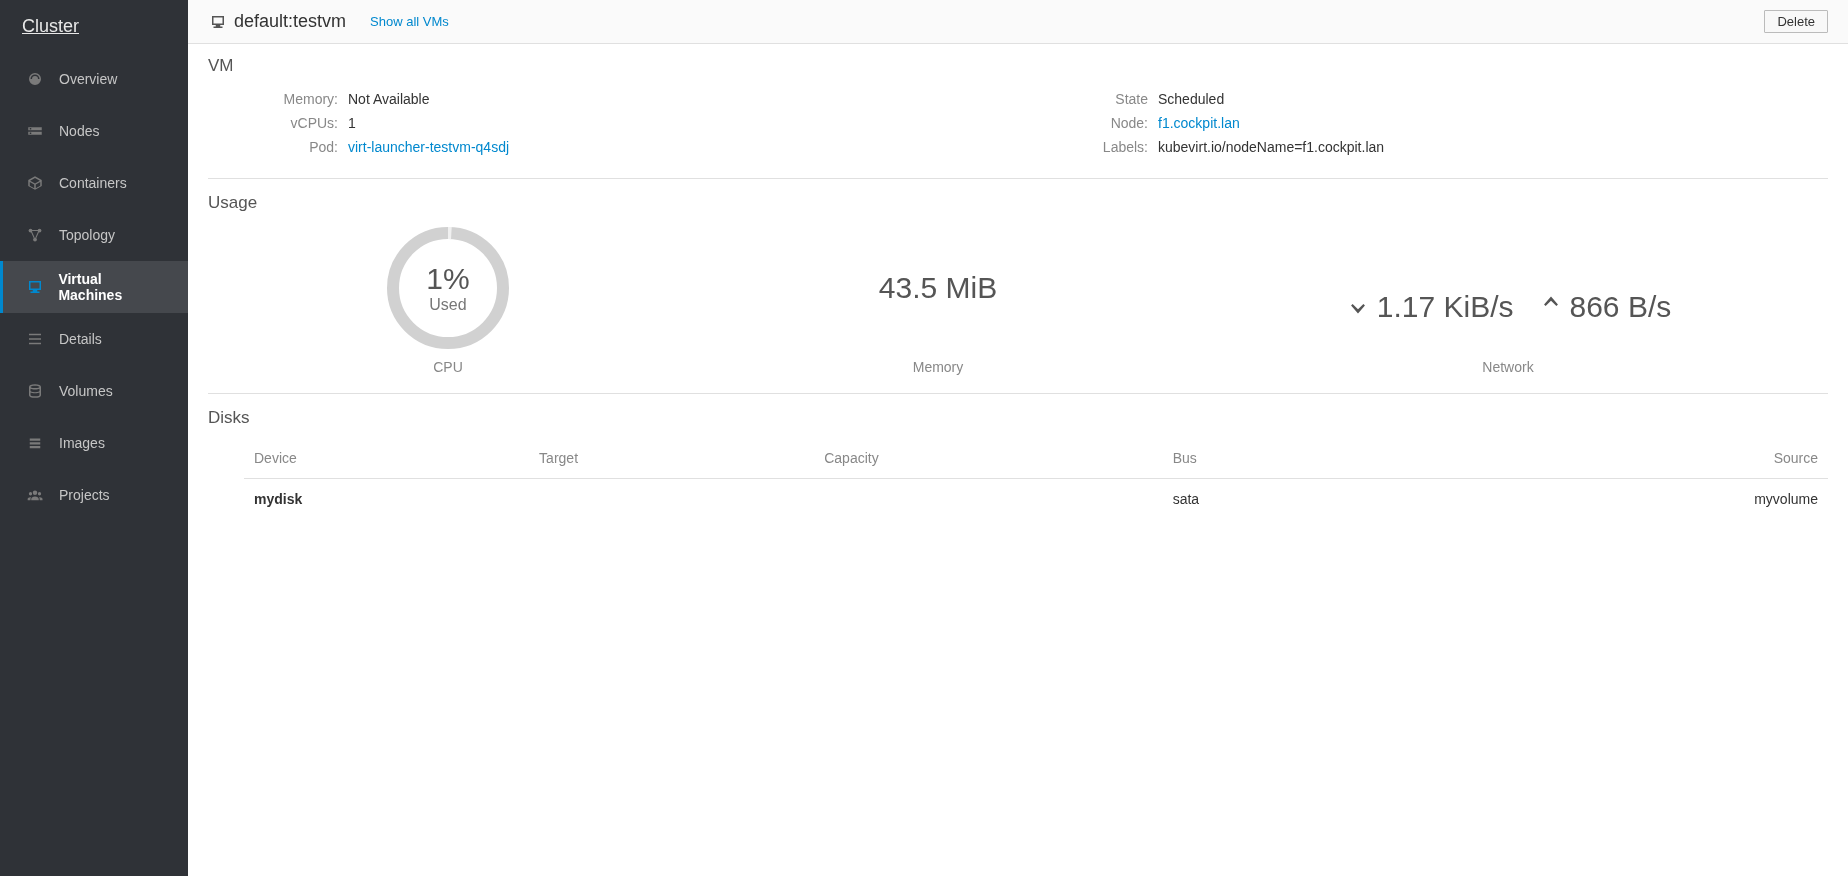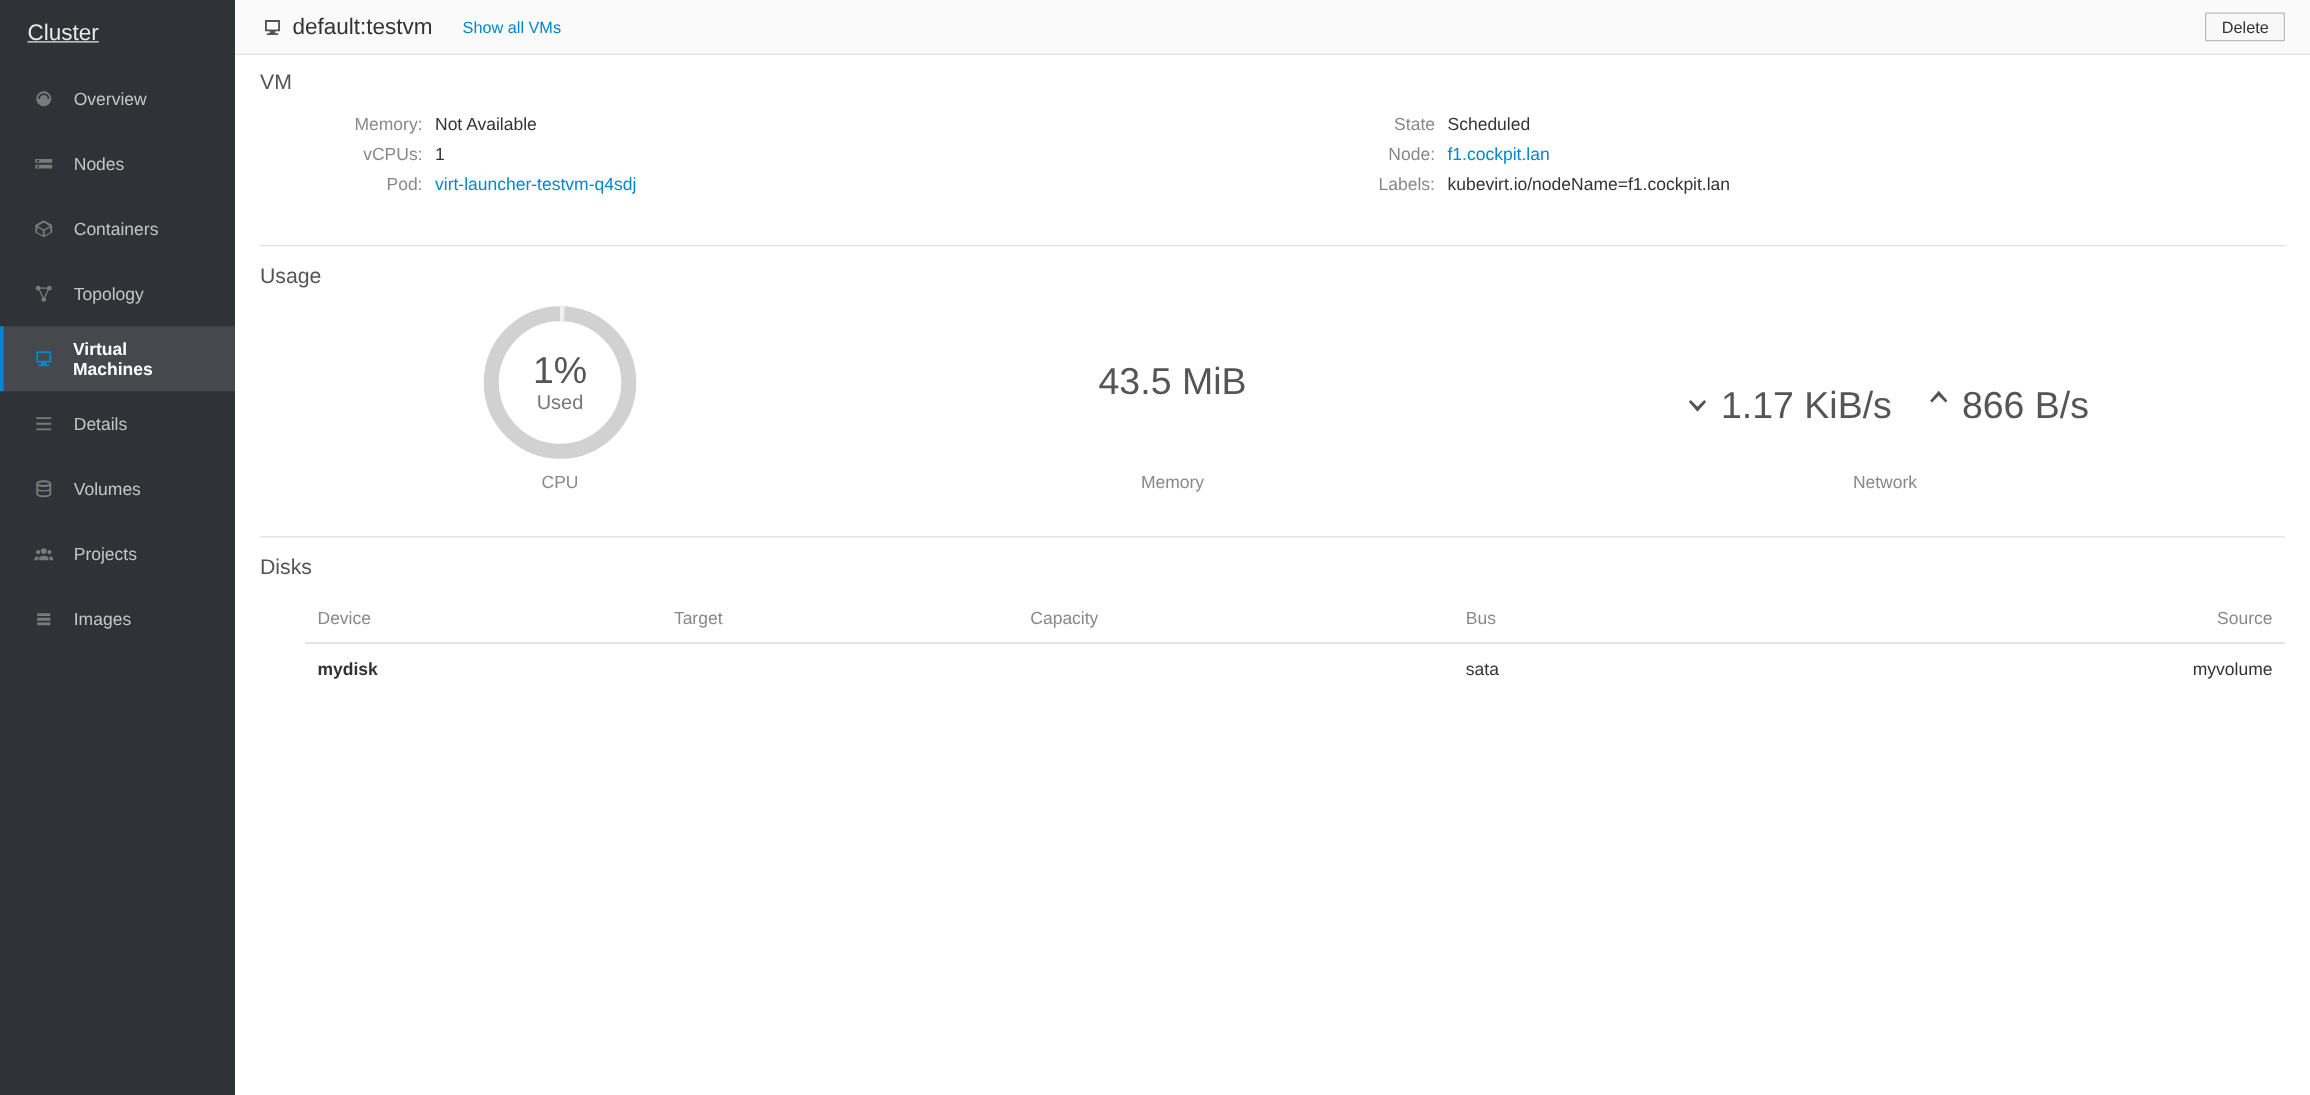--- a/index.html
+++ b/index.html
@@ -112,21 +112,21 @@
       color: #333;
       font-size: 13px;
       cursor: pointer;
       border-radius: 1px;
     }
     .content {
       padding: 12px 20px;
     }
     .section {
       border-bottom: 1px solid #e0e0e0;
-      padding-bottom: 36px;
+      padding-bottom: 18px;
       margin-bottom: 14px;
     }
     .section:last-child {
       border-bottom: none;
     }
     .section-title {
       font-size: 17px;
       color: #555;
       font-weight: 400;
       margin-bottom: 10px;
@@ -195,21 +195,21 @@
       font-size: 16px;
       color: #777;
     }
     .big-val {
       font-size: 30px;
       color: #555;
       font-weight: 300;
     }
     .net-row {
       display: flex;
-      align-items: flex-start;
+      align-items: center;
       justify-content: center;
       gap: 6px;
       margin-top: 37px;
     }
     .net-icon svg {
       width: 26px;
       height: 26px;
       fill: #555;
     }
     .usage-label {
@@ -310,33 +310,33 @@
       <svg viewBox="0 0 24 24">
           <path d="M12 3C7 3 4 4.5 4 6.5v11C4 19.5 7 21 12 21s8-1.5 8-3.5v-11C20 4.5 17 3 12 3zm0 2c4.2 0 6 1 6 1.5S16.2 8 12 8 6 7 6 6.5 7.8 5 12 5zm-6 4C7.3 9.7 9.4 10 12 10s4.7-.3 6-1v3c0 .5-1.8 1.5-6 1.5S6 12.5 6 12V9zm0 5c1.3.7 3.4 1 6 1s4.7-.3 6-1v3.5c0 .5-1.8 1.5-6 1.5s-6-1-6-1.5V14z"></path>
         </svg>
     </span>
     <span class="sidebar-label">Volumes</span>
   </div>
 
   <div class="sidebar-item">
     <span class="sidebar-icon">
       <svg viewBox="0 0 24 24">
+          <path d="M5 6h14v3H5V6zm0 5h14v3H5v-3zm0 5h14v3H5v-3z"></path>
+        </svg>
+    </span>
+    <span class="sidebar-label">Images</span>
+  </div>
+
+  <div class="sidebar-item">
+    <span class="sidebar-icon">
+      <svg viewBox="0 0 24 24">
           <path d="M12 12a3 3 0 100-6 3 3 0 000 6zm-6 .5a2.2 2.2 0 100-4.4 2.2 2.2 0 000 4.4zm12 0a2.2 2.2 0 100-4.4 2.2 2.2 0 000 4.4zM12 14c-2.7 0-5 1.4-5 3.2V19h10v-1.8c0-1.8-2.3-3.2-5-3.2zm-8.5 5H6v-1.8c0-.8.3-1.5.9-2.1-.4-.1-.8-.1-1.2-.1-1.9 0-3.5 1-3.5 2.3V19h1.3zm17 0H22v-1.7c0-1.3-1.6-2.3-3.5-2.3-.4 0-.8 0-1.2.1.6.6.9 1.3.9 2.1V19h2.3z"></path>
         </svg>
     </span>
     <span class="sidebar-label">Projects</span>
-  </div>
-
-  <div class="sidebar-item">
-    <span class="sidebar-icon">
-      <svg viewBox="0 0 24 24">
-          <path d="M5 6h14v3H5V6zm0 5h14v3H5v-3zm0 5h14v3H5v-3z"></path>
-        </svg>
-    </span>
-    <span class="sidebar-label">Images</span>
   </div>
 </div>
 
 <div class="main">
   <div class="header">
     <span class="header-icon">
       <svg viewBox="0 0 24 24">
           <path d="M4 4h16v12H4V4zm2 2v8h12V6H6zm3 10h6v2h3v2H6v-2h3v-2z"></path>
         </svg>
     </span>

